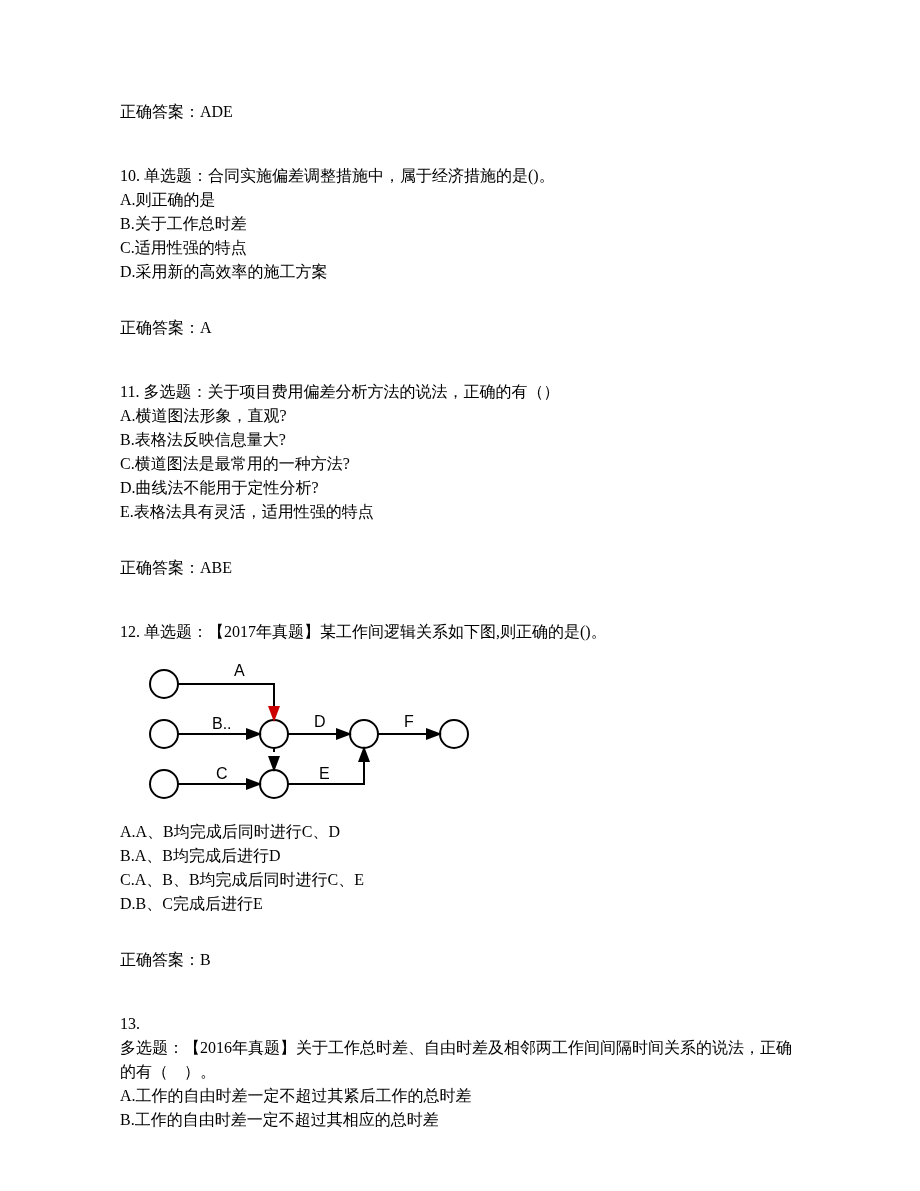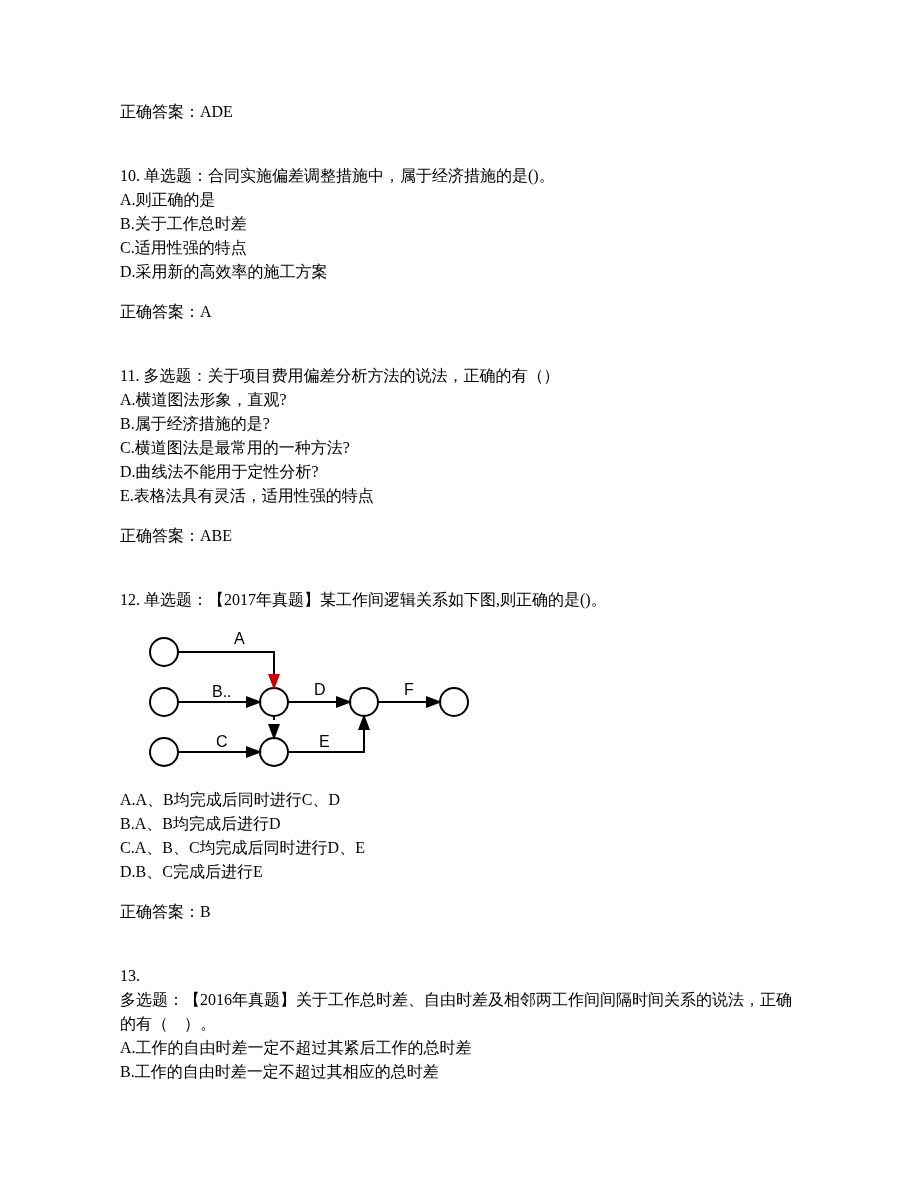--- a/index.html
+++ b/index.html
@@ -8,21 +8,21 @@
     height: 1191px;
     background: #fff;
     font-family: "SimSun", "宋体", serif;
     font-size: 16px;
     color: #000;
     line-height: 1.5;
     padding: 100px 120px 40px 120px;
   }
   .block { margin-bottom: 40px; }
   .line { margin: 0; }
-  .answer { margin-top: 16px; }
+  .answer { margin-top: 32px; }
   .diagram {
     margin: 10px 0 6px 14px;
     position: relative;
     width: 350px;
     height: 160px;
   }
   .diagram svg { display: block; }
 </style>
 </head>
 <body>
@@ -36,21 +36,21 @@
   <p class="line">A.则正确的是</p>
   <p class="line">B.关于工作总时差</p>
   <p class="line">C.适用性强的特点</p>
   <p class="line">D.采用新的高效率的施工方案</p>
   <p class="line answer">正确答案：A</p>
 </div>
 
 <div class="block">
   <p class="line">11.  多选题：关于项目费用偏差分析方法的说法，正确的有（）</p>
   <p class="line">A.横道图法形象，直观?</p>
-  <p class="line">B.属于经济措施的是?</p>
+  <p class="line">B.表格法反映信息量大?</p>
   <p class="line">C.横道图法是最常用的一种方法?</p>
   <p class="line">D.曲线法不能用于定性分析?</p>
   <p class="line">E.表格法具有灵活，适用性强的特点</p>
   <p class="line answer">正确答案：ABE</p>
 </div>
 
 <div class="block">
   <p class="line">12.  单选题：【2017年真题】某工作间逻辑关系如下图,则正确的是()。</p>
 
   <div class="diagram">
@@ -92,21 +92,21 @@
       <text x="78" y="75" font-size="16" font-family="sans-serif">B..</text>
       <text x="82" y="125" font-size="16" font-family="sans-serif">C</text>
       <text x="180" y="73" font-size="16" font-family="sans-serif">D</text>
       <text x="185" y="125" font-size="16" font-family="sans-serif">E</text>
       <text x="270" y="73" font-size="16" font-family="sans-serif">F</text>
     </svg>
   </div>
 
   <p class="line">A.A、B均完成后同时进行C、D</p>
   <p class="line">B.A、B均完成后进行D</p>
-  <p class="line">C.A、B、C均完成后同时进行D、E</p>
+  <p class="line">C.A、B、B均完成后同时进行C、E</p>
   <p class="line">D.B、C完成后进行E</p>
   <p class="line answer">正确答案：B</p>
 </div>
 
 <div class="block">
   <p class="line">13.</p>
   <p class="line">多选题：【2016年真题】关于工作总时差、自由时差及相邻两工作间间隔时间关系的说法，正确的有（　）。</p>
   <p class="line">A.工作的自由时差一定不超过其紧后工作的总时差</p>
   <p class="line">B.工作的自由时差一定不超过其相应的总时差</p>
 </div>

